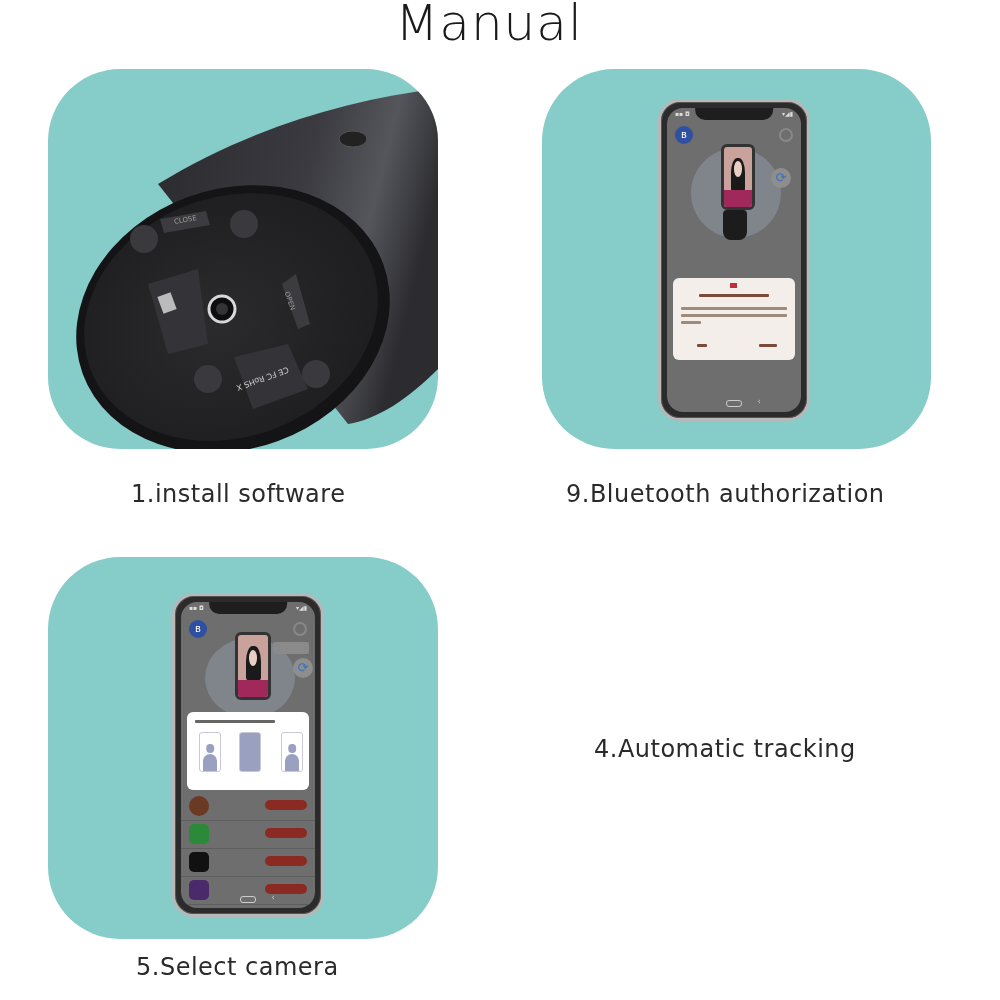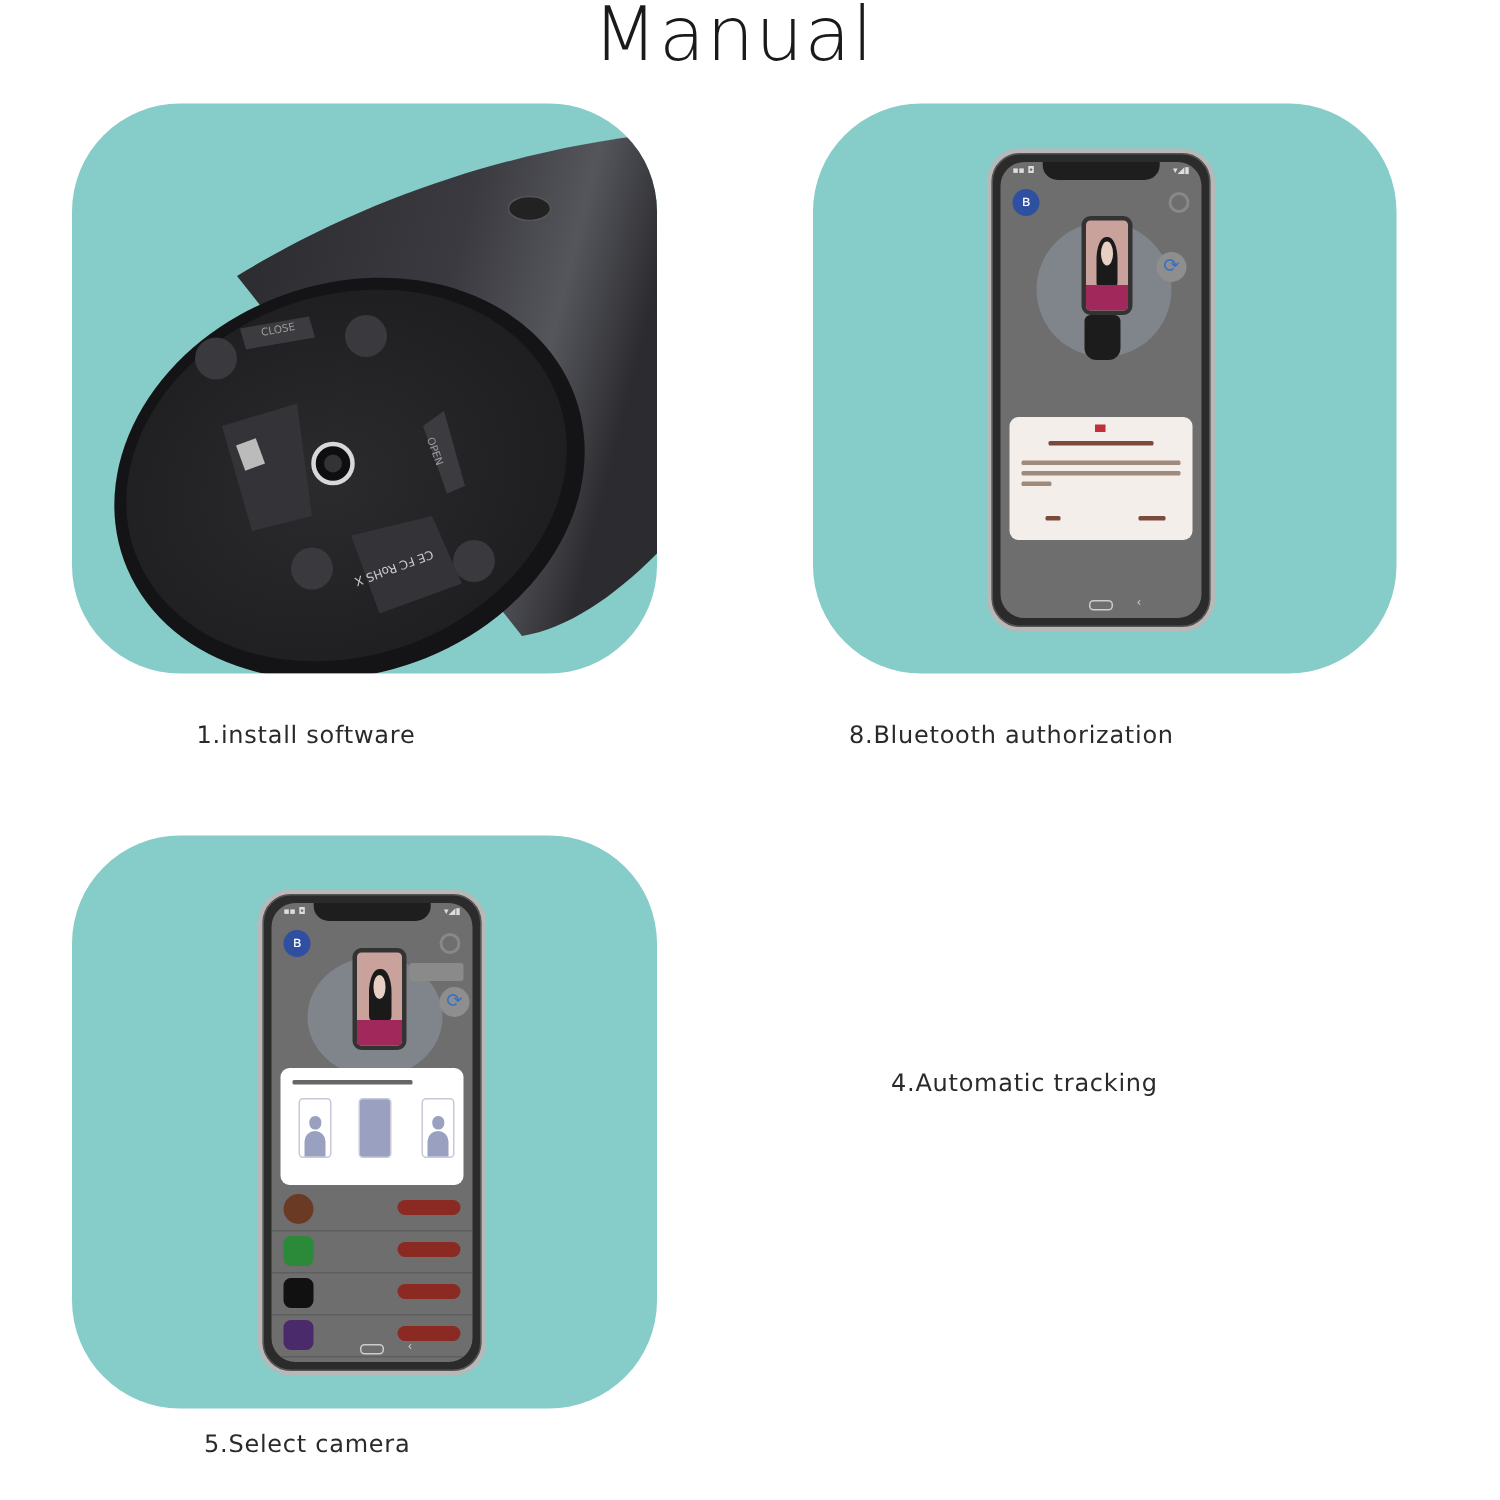--- a/index.html
+++ b/index.html
@@ -2,25 +2,25 @@
 <html><head>
 <meta charset="utf-8">
 <style>
   html,body{margin:0;padding:0;background:#ffffff;}
   body{width:1000px;height:1000px;position:relative;overflow:hidden;font-family:"DejaVu Sans","Liberation Sans",sans-serif;}
   .title{position:absolute;left:0;top:-6px;width:978px;text-align:center;font-size:50px;font-weight:300;color:#1a1a1a;letter-spacing:1px;font-family:"DejaVu Sans",sans-serif;}
   .panel{position:absolute;background:#86ccc8;border-radius:72px;overflow:hidden;}
   .p1{left:48px;top:69px;width:390px;height:380px;}
   .p2{left:542px;top:69px;width:389px;height:380px;}
   .p3{left:48px;top:557px;width:390px;height:382px;}
-  .caption{position:absolute;font-size:16px;color:#2a2a2a;white-space:nowrap;font-family:"DejaVu Sans",sans-serif;letter-spacing:0.5px;}
+  .caption{position:absolute;font-size:24px;color:#2a2a2a;white-space:nowrap;font-family:"DejaVu Sans",sans-serif;letter-spacing:0.5px;}
   .c1{left:131px;top:480px;}
   .c2{left:566px;top:480px;}
   .c3{left:136px;top:953px;}
-  .c4{left:594px;top:712px;}
+  .c4{left:594px;top:735px;}
 
   
   .device{position:absolute;left:0;top:0;width:390px;height:380px;}
 
   
   .phone{position:absolute;background:#2b2b2b;border-radius:22px;border:3px solid #b8b8b8;box-shadow:0 0 0 1px #555 inset;}
   .phone .screen{position:absolute;left:6px;top:6px;right:6px;bottom:6px;border-radius:16px;background:#6e6e6e;overflow:hidden;}
   .notch{position:absolute;left:50%;transform:translateX(-50%);top:0;width:58%;height:12px;background:#1e1e1e;border-radius:0 0 10px 10px;}
   .status-l,.status-r{position:absolute;top:2px;font-size:6px;color:#ddd;}
   .status-l{left:8px}.status-r{right:8px}
@@ -119,21 +119,21 @@
         <div class="txt-bar dark" style="left:24px;top:66px;width:10px;"></div>
         <div class="txt-bar dark" style="left:86px;top:66px;width:18px;"></div>
       </div>
       <div class="navbar">
         <div class="nav-home"></div>
         <span class="nav-back">‹</span>
       </div>
     </div>
   </div>
 </div>
-<div class="caption c2">8.Bluetooth authorization</div>
+<div class="caption c2">9.Bluetooth authorization</div>
 
 <div class="panel p3">
   <div class="phone" style="left:124px;top:36px;width:146px;height:318px;">
     <div class="screen">
       <div class="notch"></div>
       <span class="status-l">▪▪ ◘</span>
       <span class="status-r">▾◢▮</span>
       <div class="bt-badge" style="left:8px;top:18px;">ʙ</div>
       <div class="gear" style="right:8px;top:20px;"></div>
       <div class="halo" style="left:24px;top:36px;width:90px;height:80px;"></div>

